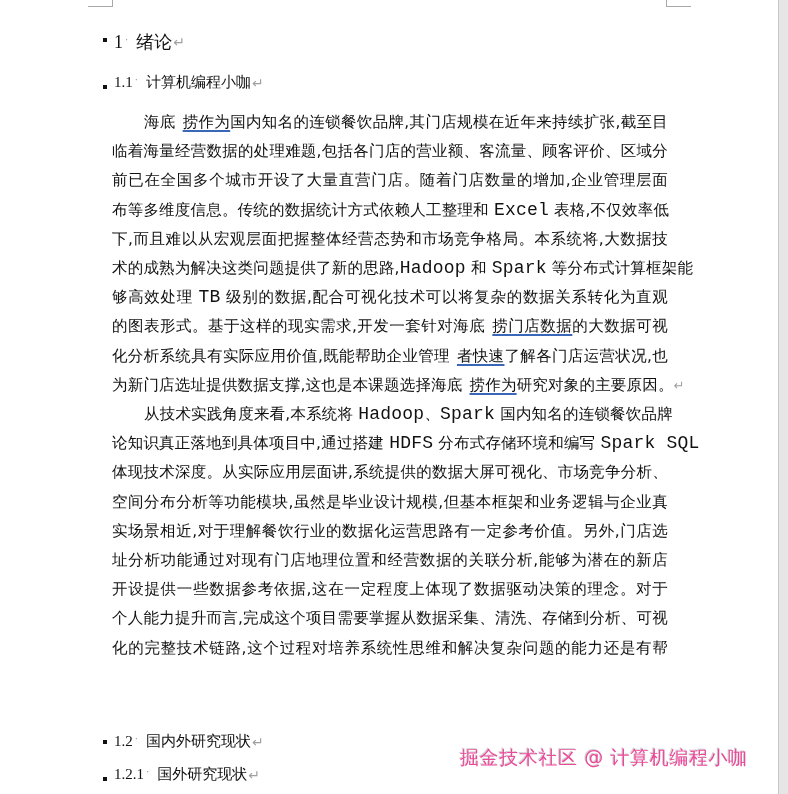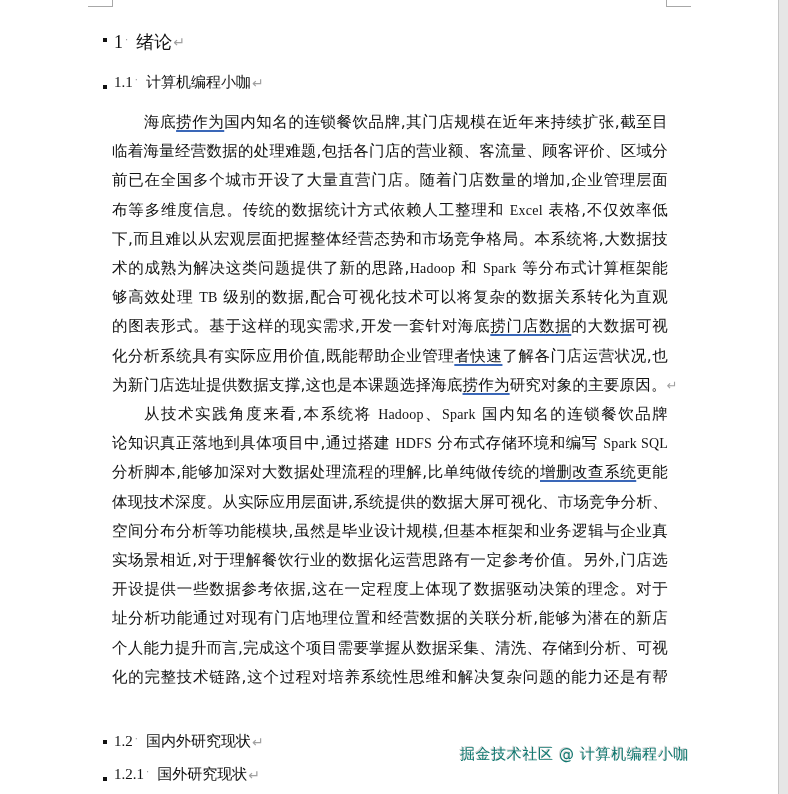--- a/index.html
+++ b/index.html
@@ -107,50 +107,51 @@
     text-align-last: justify;
     height: 29.2px;
   }
   .para .line.indent {
     padding-left: 32px;
   }
   .para .line.last {
     text-align-last: left;
   }
   .latin {
-    font-family: Liberation Serif, serif;
-    font-size: 14px;
+    font-family: Liberation Mono, monospace;
+    font-size: 18px;
   }
   .ul-blue {
     text-decoration: underline;
     text-decoration-color: #3a67b8;
     text-decoration-thickness: 1.5px;
     text-underline-offset: 3px;
+    margin-left: 7px;
   }
   .pilcrow-inline {
     color: #a0a0a0;
     font-size: 13px;
   }
   .caret {
     display: inline-block;
     width: 1px;
     height: 16px;
     background: #111;
     vertical-align: -2px;
     margin: 0 1px;
   }
   .p1 { top: 108px; }
   .p2 { top: 400px; }
 
   .watermark {
     position: absolute;
     left: 460px;
     top: 745px;
-    font-size: 15px;
-    color: #0f766e;
+    font-size: 19px;
+    color: #ec4899;
     letter-spacing: 0.6px;
     text-shadow: 1px 1px 0 #ffffff, -1px -1px 0 #cfcfcf;
     white-space: nowrap;
   }
 </style>
 </head>
 <body>
 
 <div class="page">
   <div class="crop-mark left"></div>
@@ -180,26 +181,25 @@
       <span class="line"><span>下,而且难以从宏观层面把握整体经营态势和市场竞争格局。本系统将,大数据技</span></span>
       <span class="line"><span>术的成熟为解决这类问题提供了新的思路,</span><span class="latin">Hadoop</span><span> 和 </span><span class="latin">Spark</span><span> 等分布式计算框架能</span></span>
       <span class="line"><span>够高效处理 </span><span class="latin">TB</span><span> 级别的数据,配合可视化技术可以将复杂的数据关系转化为直观</span></span>
       <span class="line"><span>的图表形式。基于这样的现实需求,开发一套针对海底</span><span class="ul-blue">捞门店数据</span><span>的大数据可视</span></span>
       <span class="line"><span>化分析系统具有实际应用价值,既能帮助企业管理</span><span class="ul-blue">者快速</span><span>了解各门店运营状况,也</span></span>
       <span class="line last"><span>为新门店选址提供数据支撑,这也是本课题选择海底</span><span class="ul-blue">捞作为</span><span>研究对象的主要原因。</span><span class="pilcrow-inline">↵</span></span>
     </div>
   <div class="para p2">
       <span class="line indent"><span>从技术实践角度来看,本系统将 </span><span class="latin">Hadoop</span><span>、</span><span class="latin">Spark</span><span> 国内知名的连锁餐饮品牌</span></span>
       <span class="line"><span>论知识真正落地到具体项目中,通过搭建 </span><span class="latin">HDFS</span><span> 分布式存储环境和编写 </span><span class="latin">Spark SQL</span></span>
-      <span class="line"><span>分析脚本,能够加深对大数据处理流程的理解,比单纯做传统的</span><span class="ul-blue">增删改查系统</span><span>更能</span></span>
       <span class="line"><span>体现技术深度。从实际应用层面讲,系统提供的数据大屏可视化、市场竞争分析、</span></span>
       <span class="line"><span>空间分布分析等功能模块,虽然是毕业设计规模,但基本框架和业务逻辑与企业真</span></span>
       <span class="line"><span>实场景相近,对于理解餐饮行业的数据化运营思路有一定参考价值。另外,门店选</span></span>
+      <span class="line"><span>址分析功能通过对现有门店地理位置和经营数据的关联分析,能够为潜在的新店</span></span>
       <span class="line"><span>开设提供一些数据参考依据,这在一定程度上体现了数据驱动决策的理念。对于</span></span>
-      <span class="line"><span>址分析功能通过对现有门店地理位置和经营数据的关联分析,能够为潜在的新店</span></span>
       <span class="line"><span>个人能力提升而言,完成这个项目需要掌握从数据采集、清洗、存储到分析、可视</span></span>
       <span class="line"><span>化的完整技术链路,这个过程对培养系统性思维和解决复杂问题的能力还是有帮</span></span>
     </div>
 
   <div class="heading h2b">
     <span class="bullet"></span>
     <span class="num">1.2</span>
     <span class="dot-sep">·</span>
     <span>国内外研究现状</span>
     <span class="pilcrow">↵</span>

